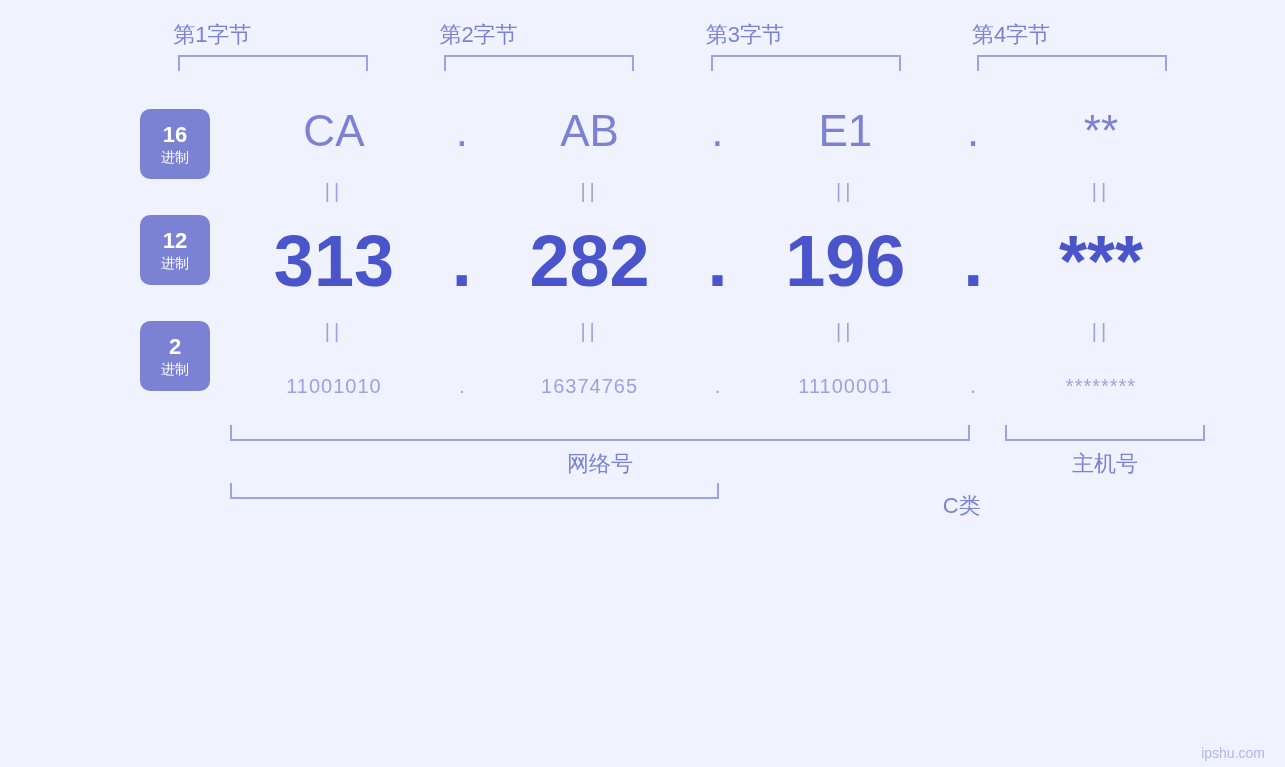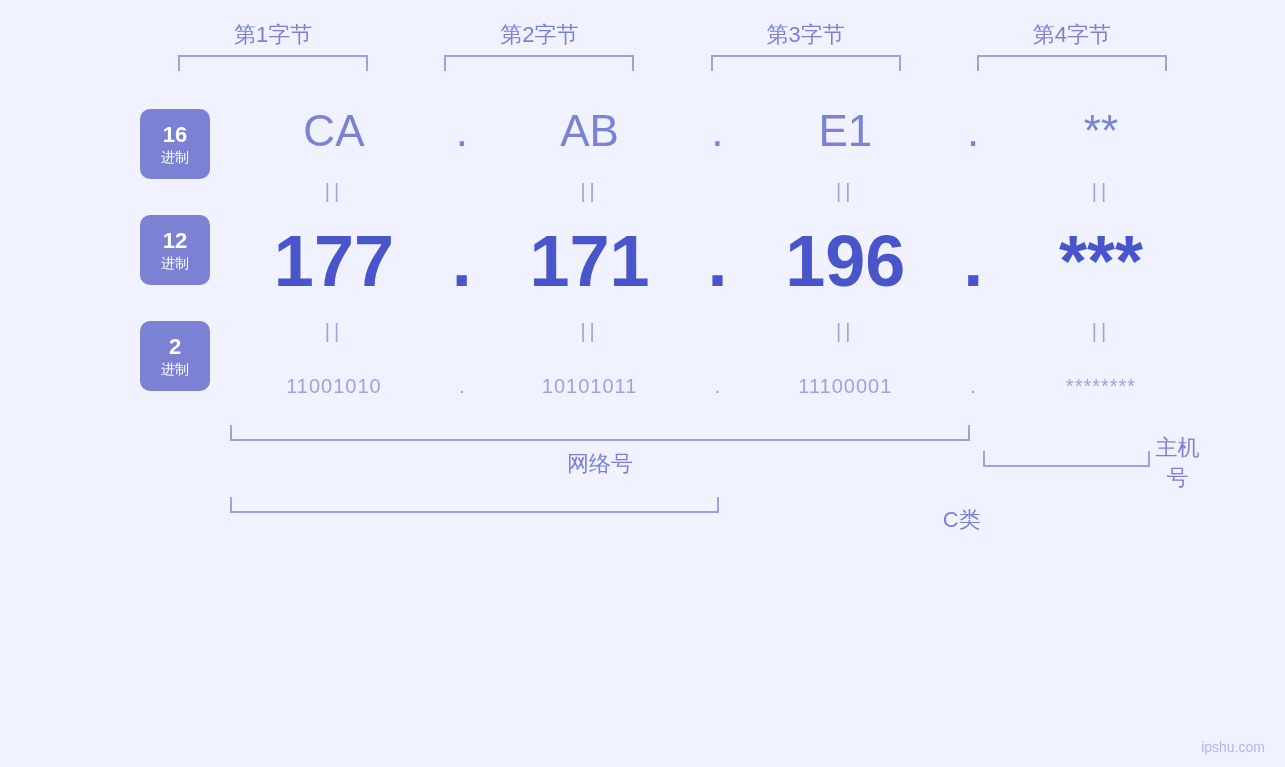--- a/index.html
+++ b/index.html
@@ -27,21 +27,21 @@
       display: flex;
       width: 100%;
       justify-content: space-around;
       margin-bottom: 5px;
       padding-left: 0;
     }
 
     .byte-header {
       color: #7b82d4;
       font-size: 22px;
-      text-align: center;
+      text-align: left;
       width: 200px;
     }
 
     
     .bracket-row {
       display: flex;
       width: 100%;
       justify-content: space-around;
       margin-bottom: 20px;
     }
@@ -192,21 +192,21 @@
     .bracket-label {
       color: #7b82d4;
       font-size: 22px;
       margin-top: 8px;
       text-align: center;
     }
 
     
     .watermark {
       position: absolute;
-      bottom: 12px;
+      bottom: 6px;
       right: 20px;
       color: #b0b8e8;
       font-size: 14px;
     }
 
     
     .labels-and-grid {
       display: flex;
       width: 100%;
       align-items: flex-start;
@@ -264,62 +264,62 @@
         <div class="equals-sign">||</div>
         <div class="equals-spacer"></div>
         <div class="equals-sign">||</div>
         <div class="equals-spacer"></div>
         <div class="equals-sign">||</div>
         <div class="equals-spacer"></div>
         <div class="equals-sign">||</div>
       </div>
 
       <div class="dec-row">
-        <div class="dec-value">177</div>
+        <div class="dec-value">313</div>
         <div class="dot-dec">.</div>
-        <div class="dec-value">171</div>
+        <div class="dec-value">282</div>
         <div class="dot-dec">.</div>
         <div class="dec-value">196</div>
         <div class="dot-dec">.</div>
         <div class="dec-value">***</div>
       </div>
 
       <div class="equals-row2 equals-row">
         <div class="equals-sign">||</div>
         <div class="equals-spacer"></div>
         <div class="equals-sign">||</div>
         <div class="equals-spacer"></div>
         <div class="equals-sign">||</div>
         <div class="equals-spacer"></div>
         <div class="equals-sign">||</div>
       </div>
 
       <div class="bin-row">
         <div class="bin-value">11001010</div>
         <div class="dot-bin">.</div>
-        <div class="bin-value">10101011</div>
+        <div class="bin-value">16374765</div>
         <div class="dot-bin">.</div>
         <div class="bin-value">11100001</div>
         <div class="dot-bin">.</div>
         <div class="bin-value">********</div>
       </div>
 
     </div>
   </div>
 
   <div style="width:100%; display:flex; justify-content:flex-start; margin-top:4px; padding-left:90px; gap:0;">
 
     <div style="display:flex; flex-direction:column; align-items:center;">
       <div style="width:740px; height:16px; border-bottom:2px solid #9ba4e0; border-left:2px solid #9ba4e0; border-right:2px solid #9ba4e0;"></div>
       <div class="bracket-label">网络号</div>
     </div>
 
     <div style="width:60px;"></div>
 
-    <div style="display:flex; flex-direction:row; align-items:center;font-family:Liberation Mono, monospace;">
+    <div style="display:flex; flex-direction:column; align-items:center;font-family:Liberation Mono, monospace;">
       <div style="width:200px; height:16px; border-bottom:2px solid #9ba4e0; border-left:2px solid #9ba4e0; border-right:2px solid #9ba4e0;"></div>
       <div class="bracket-label">主机号</div>
     </div>
   </div>
 
   <div style="width:100%; display:flex; flex-direction:row; align-items:flex-start; padding-left:90px; margin-top:4px;">
     <div style="width:1060px; height:16px; border-bottom:2px solid #9ba4e0; border-left:2px solid #9ba4e0; border-right:2px solid #9ba4e0;"></div>
     <div style="width:1060px; text-align:center; color:#7b82d4; font-size:22px; margin-top:8px;">C类</div>
   </div>
 

